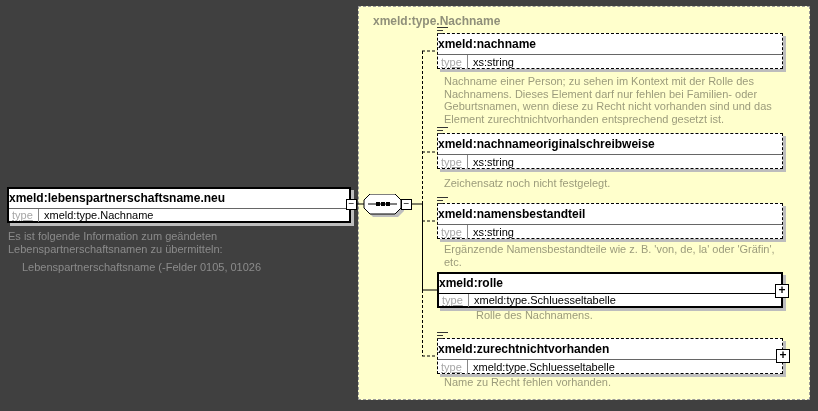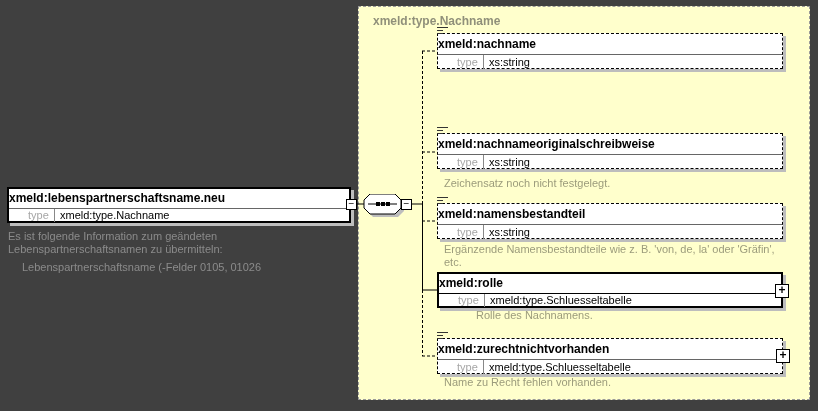--- a/index.html
+++ b/index.html
@@ -13,21 +13,21 @@
   .schema-container{position:absolute;left:358px;top:6px;width:452px;height:394px;
         background:#ffffcc;border:1px dashed #9a9a9a;box-sizing:border-box;z-index:0;}
   .container-title{position:absolute;left:14px;top:7px;font-size:12px;font-weight:bold;color:#90907a;}
 
   
   .ebox{position:absolute;background:#ffffff;box-sizing:border-box;z-index:2;
         box-shadow:3px 3px 0 #bdbdbd;}
   .ebox .title{height:20px;line-height:20px;font-size:12px;font-weight:bold;color:#000;
         white-space:nowrap;overflow:hidden;}
   .ebox .typerow{display:flex;height:14px;line-height:14px;font-size:11px;border-top:1px solid #666;}
-  .ebox .typerow .tlabel{width:26px;padding-left:19px;color:#a6a6a6;border-right:1px solid #888;flex:none;}
+  .ebox .typerow .tlabel{width:26px;padding-left:3px;color:#a6a6a6;border-right:1px solid #888;flex:none;text-decoration:underline;}
   .ebox .typerow .tvalue{padding-left:5px;color:#000;white-space:nowrap;overflow:hidden;}
 
   .root-box{left:7px;top:187px;width:344px;height:36px;border:2px solid #000;}
   .root-box .title{height:19px;line-height:19px;}
   .root-box .typerow{height:13px;line-height:13px;}
 
   .child{left:437px;width:346px;height:36px;}
   .child.dashed{border:1px dashed #000;}
   .child.solid{border:2px solid #000;}
   .child.solid .title{height:19px;line-height:19px;}
@@ -120,20 +120,21 @@
         <i></i>
         <i></i>
         <i></i>
       </span>
     <div class="title">xmeld:nachname</div>
     <div class="typerow">
       <span class="tlabel">type</span>
       <span class="tvalue">xs:string</span>
     </div>
   </div>
+  <div id="ann-0" class="ann on-yellow">Nachname einer Person; zu sehen im Kontext mit der Rolle des Nachnamens. Dieses Element darf nur fehlen bei Familien- oder Geburtsnamen, wenn diese zu Recht nicht vorhanden sind und das Element zurechtnichtvorhanden entsprechend gesetzt ist.</div>
 
   <div id="child-1" class="ebox child dashed">
     <span class="marker">
         <i></i>
         <i></i>
         <i></i>
       </span>
     <div class="title">xmeld:nachnameoriginalschreibweise</div>
     <div class="typerow">
       <span class="tlabel">type</span>

